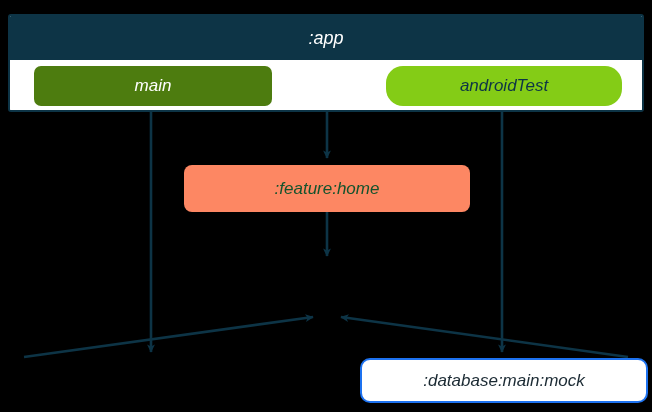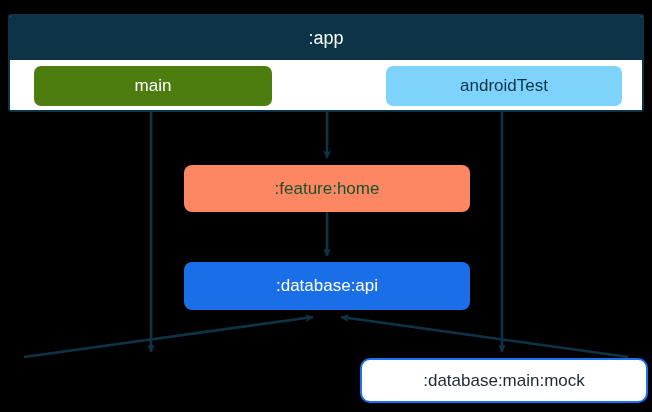--- a/index.html
+++ b/index.html
@@ -31,20 +31,21 @@
     z-index: 1;
   }
 
   
   #node-layer {
     position: absolute;
     left: 0; top: 0;
     width: 652px;
     height: 412px;
     z-index: 2;
+    font-style: italic;
   }
 
   
   .cluster {
     position: absolute;
     box-sizing: border-box;
     background: #ffffff;
     border: 2px solid #0d3446;
     border-radius: 3px;
     overflow: hidden;
@@ -78,22 +79,23 @@
     align-items: center;
     justify-content: center;
     font-size: 17px;
     white-space: nowrap;
   }
   .chip-main {
     background: #4d7c0f;
     color: #ffffff;
   }
   .chip-androidtest {
-    background: #7dd3fc;
+    background: #84cc16;
     color: #0d3446;
+    border-radius: 17px;
   }
 
   
   .module {
     position: absolute;
     box-sizing: border-box;
     border-radius: 8px;
     display: flex;
     align-items: center;
     justify-content: center;
@@ -145,19 +147,18 @@
     <div class="cluster" style="left:8px; top:14px; width:636px; height:98px;">
       <div class="cluster-header">:app</div>
       <div class="cluster-body">
         <div class="chip chip-main" style="left:24px; top:6px; width:238px;">main</div>
         <div class="chip chip-androidtest" style="left:376px; top:6px; width:236px;">androidTest</div>
       </div>
     </div>
 
     <div class="module module-feature" style="left:184px; top:165px; width:286px; height:47px;">:feature:home</div>
 
-    <div class="module module-api" style="left:184px; top:262px; width:286px; height:48px;">:database:api</div>
 
 
     <div class="module module-impl" style="left:360px; top:358px; width:288px; height:45px;">:database:main:mock</div>
 
   </div>
 </div>
 
 </body></html>

